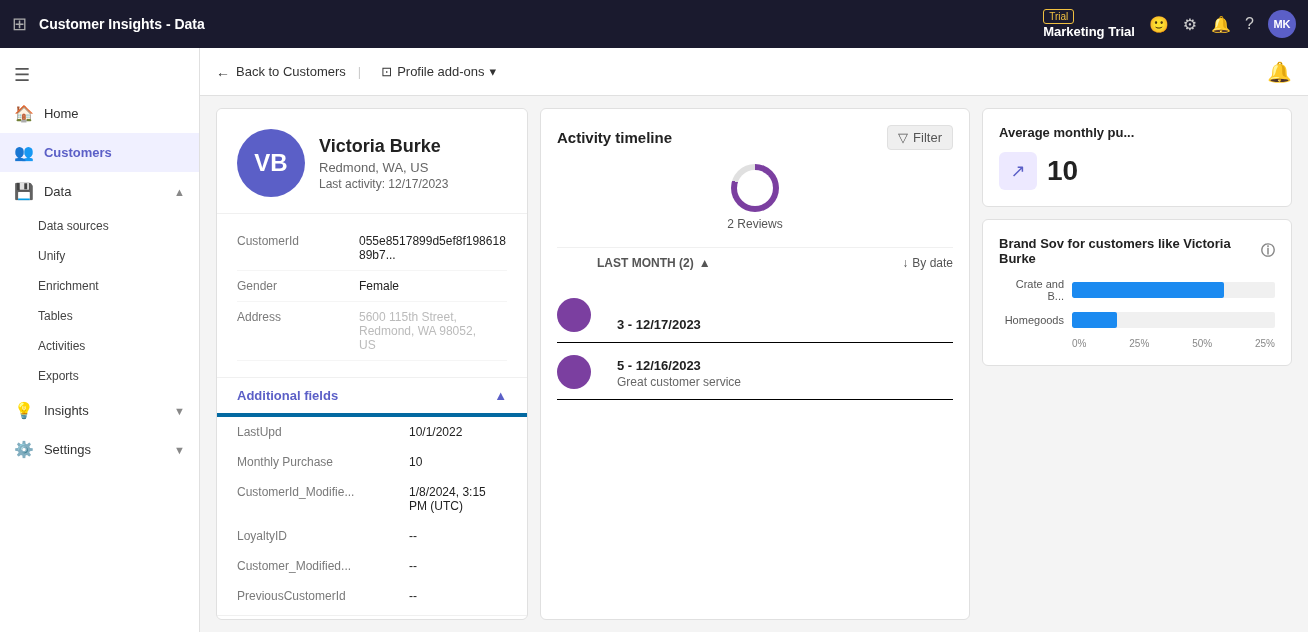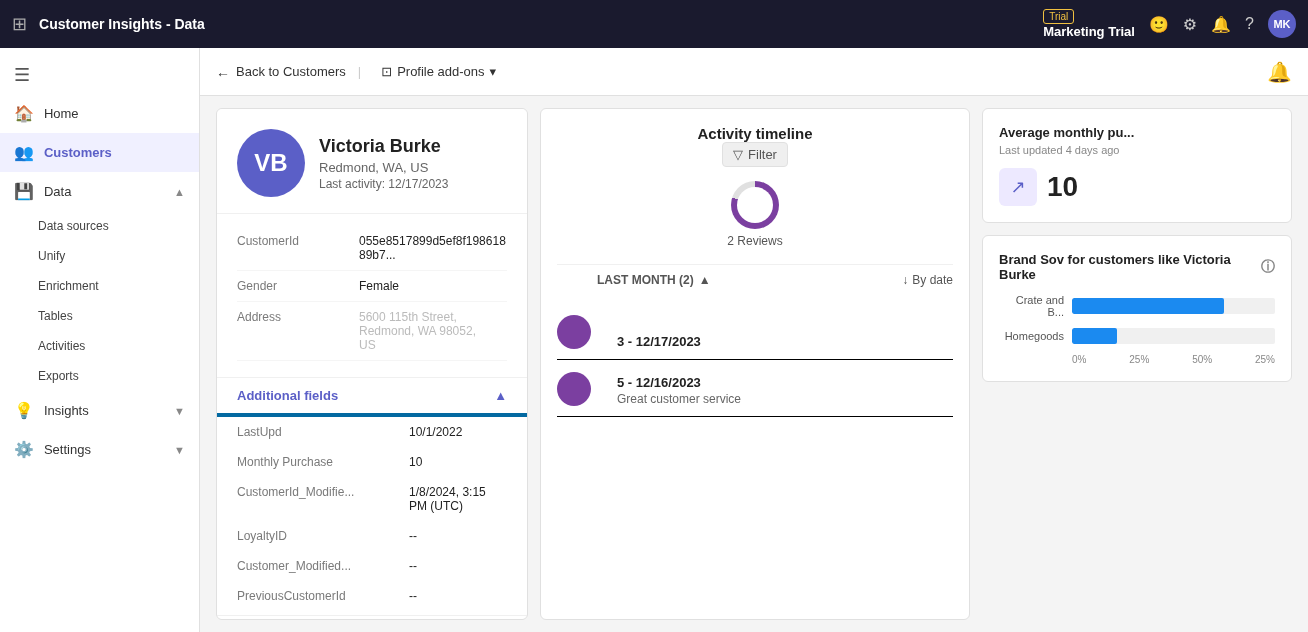--- a/index.html
+++ b/index.html
@@ -185,21 +185,20 @@
       border: 1px solid #e0e0e0;
       flex: 1;
       overflow-y: auto;
       padding: 16px;
     }
     .activity-header {
       display: flex;
       align-items: center;
       justify-content: space-between;
       margin-bottom: 14px;
-      flex-direction: column;
     }
     .activity-title { font-size: 15px; font-weight: 600; color: #222; }
     .filter-btn {
       display: flex;
       align-items: center;
       gap: 5px;
       color: #555;
       font-size: 13px;
       cursor: pointer;
       padding: 4px 10px;
@@ -268,21 +267,21 @@
       display: flex;
       flex-direction: column;
       gap: 12px;
     }
     .insight-box {
       background: white;
       border-radius: 6px;
       border: 1px solid #e0e0e0;
       padding: 16px;
     }
-    .insight-box-title { font-size: 13px; font-weight: 600; color: #222; margin-bottom: 4px; }
+    .insight-box-title { font-size: 13px; font-weight: 600; color: #222; margin-bottom: 12px; }
     .insight-box-subtitle { font-size: 11px; color: #888; margin-bottom: 12px; }
     .insight-value-row { display: flex; align-items: center; gap: 10px; }
     .insight-icon-box {
       width: 38px;
       height: 38px;
       border-radius: 6px;
       background: #ede9ff;
       display: flex;
       align-items: center;
       justify-content: center;
@@ -476,21 +475,20 @@
             <div class="activity-score">5 - 12/16/2023</div>
             <div class="activity-note">Great customer service</div>
           </div>
         </div>
       </div>
 
       <div class="insights-card">
 
         <div class="insight-box">
           <div class="insight-box-title">Average monthly pu...</div>
-          <div class="insight-box-subtitle">Last updated 4 days ago</div>
           <div class="insight-value-row">
             <div class="insight-icon-box">↗</div>
             <span class="insight-value">10</span>
           </div>
         </div>
 
         <div class="insight-box">
           <div class="brand-chart-title">
             <span>Brand Sov for customers like Victoria Burke</span>
             <span class="info-icon">ⓘ</span>

